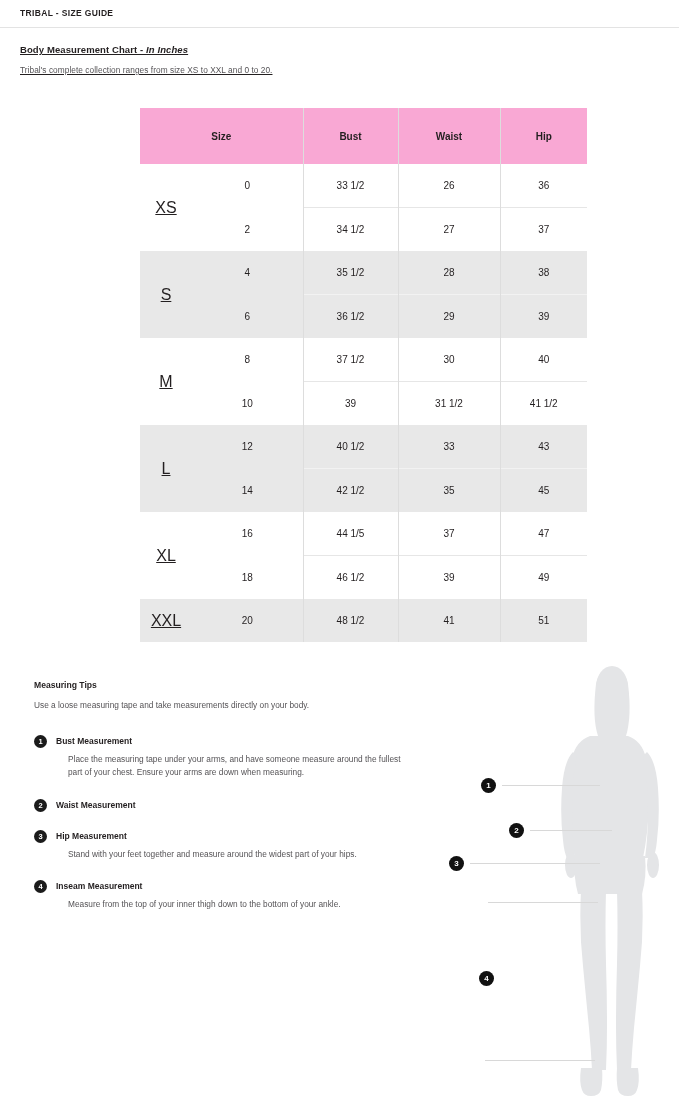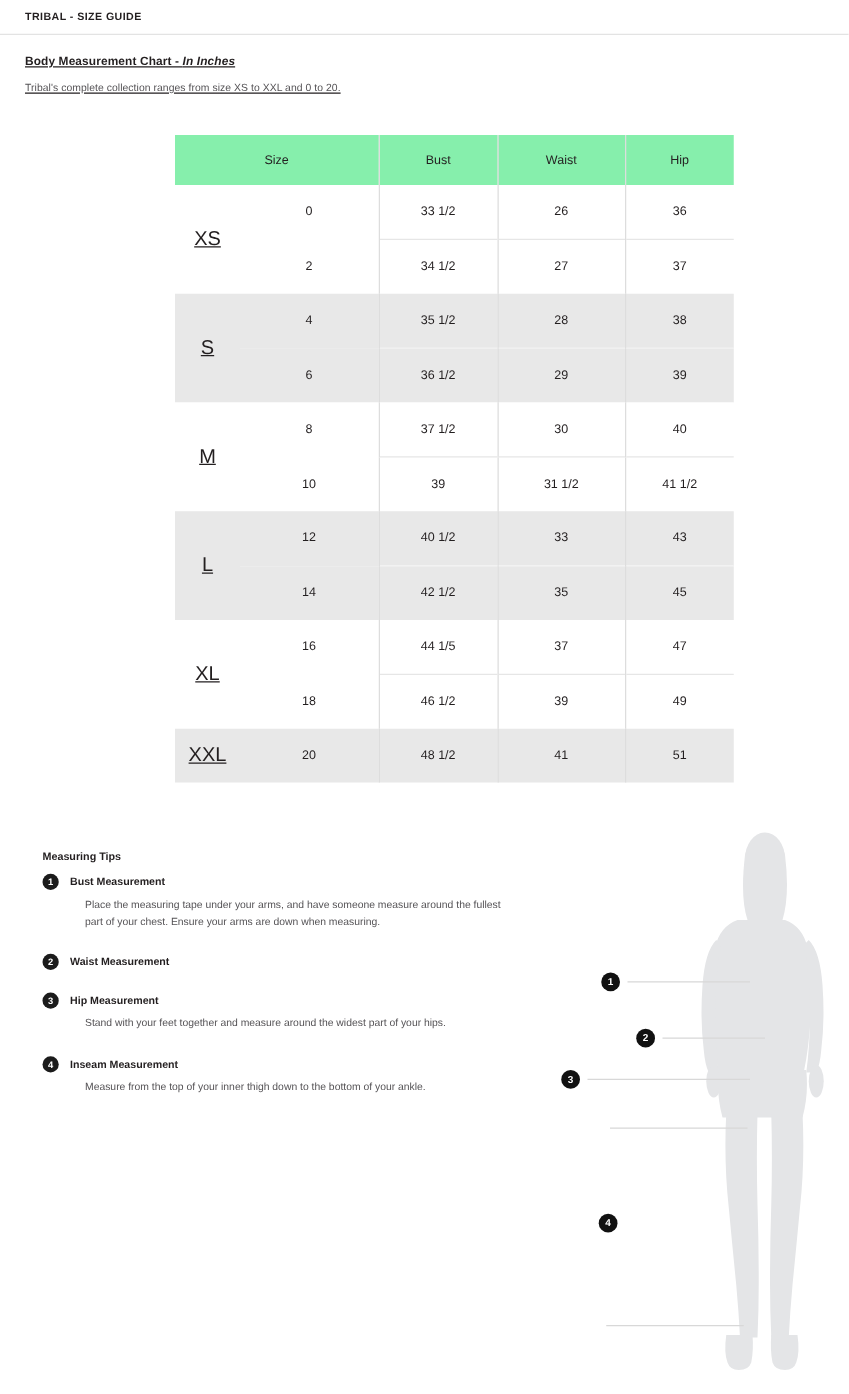--- a/index.html
+++ b/index.html
@@ -78,24 +78,24 @@
   .size-table td {
     padding: 0;
     margin: 0;
     text-align: center;
     vertical-align: middle;
     font-size: 10px;
     color: #231f20;
     font-weight: normal;
   }
   .size-table thead th {
-    height: 40px;
-    background: #86efac;
+    height: 56px;
+    background: #f9a8d4;
     font-size: 10px;
-    font-weight: normal;
+    font-weight: bold;
   }
   .size-table thead th.h-size {
     border-right: 1px solid #dddddd;
   }
   .size-table thead th.h-bust,
   .size-table thead th.h-waist {
     border-right: 1px solid #dddddd;
   }
   .size-table tbody td {
     height: 43px;
@@ -309,20 +309,21 @@
         <td class="cell-num">20</td>
         <td class="cell-bust">48 1/2</td>
         <td class="cell-waist">41</td>
         <td class="cell-hip">51</td>
       </tr>
     </tbody>
 </table>
 
 <div class="tips">
   <div class="tips-heading">Measuring Tips</div>
+  <p class="tips-lede">Use a loose measuring tape and take measurements directly on your body.</p>
   <div id="tips-list">
       <div class="tip">
         <div class="tip-badge">1</div>
         <div class="tip-title">Bust Measurement</div>
         <p class="tip-body">Place the measuring tape under your arms, and have someone measure around the fullest part of your chest. Ensure your arms are down when measuring.</p>
       </div>
       <div class="tip">
         <div class="tip-badge">2</div>
         <div class="tip-title">Waist Measurement</div>
       </div>

